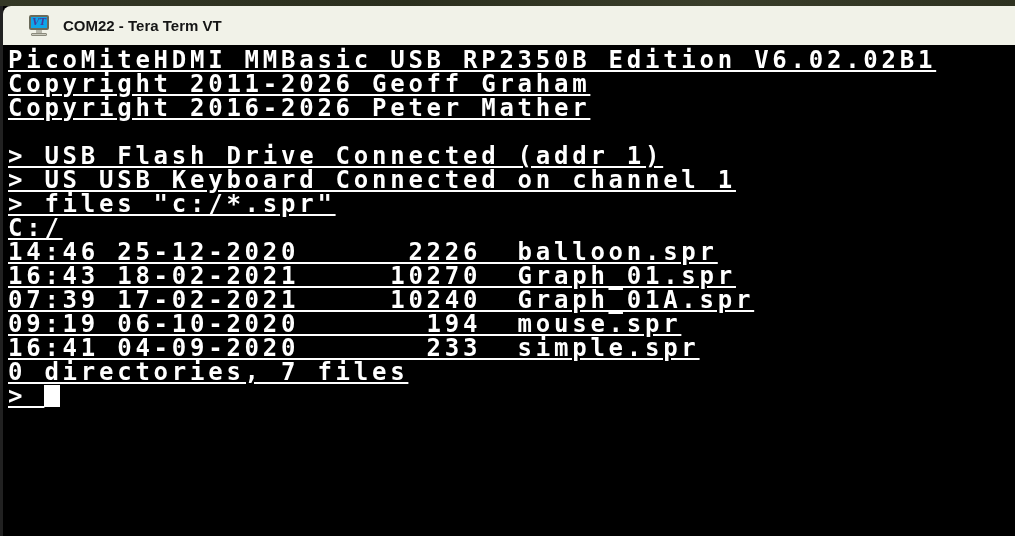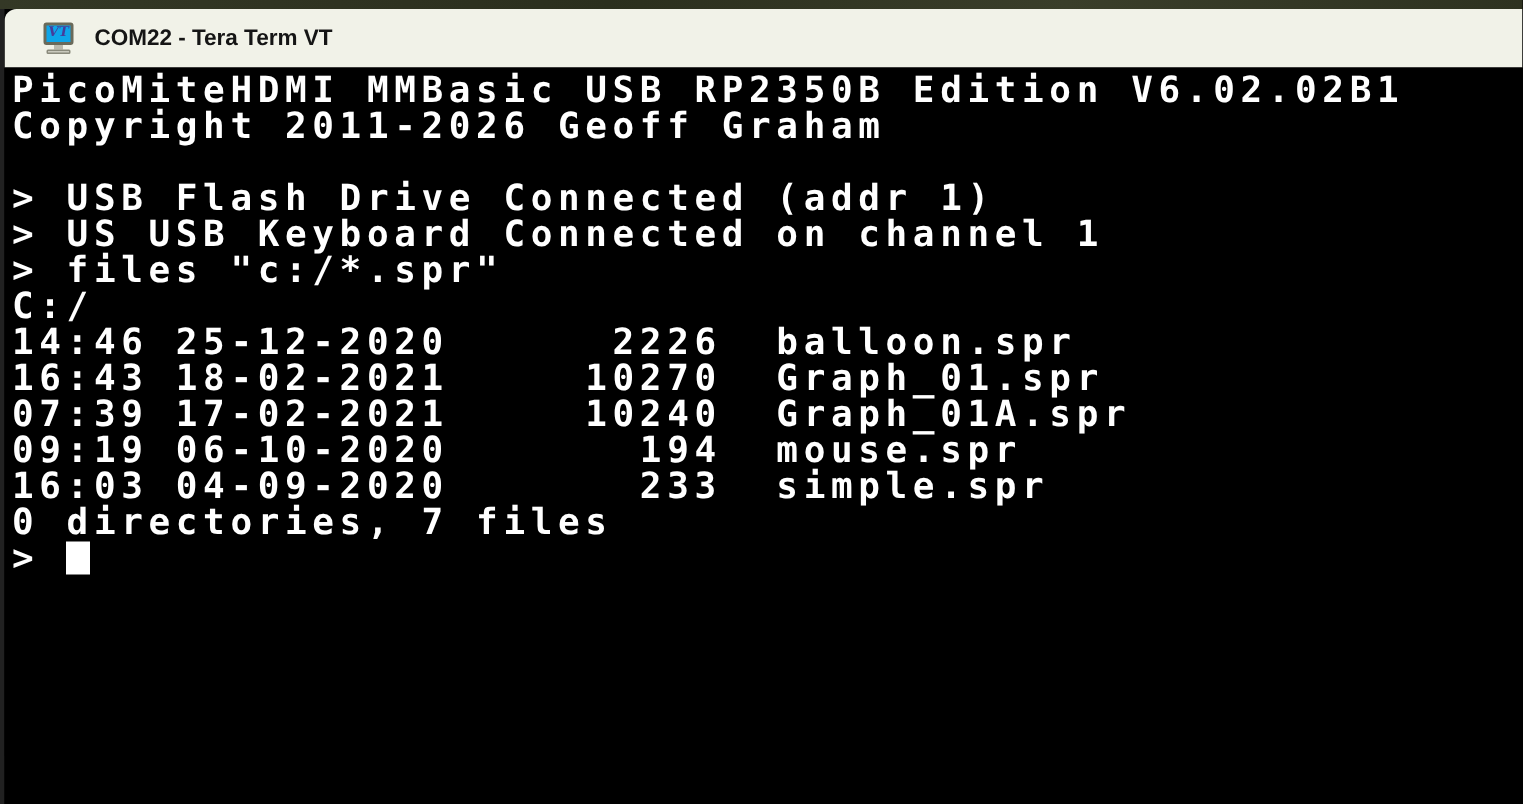--- a/index.html
+++ b/index.html
@@ -74,20 +74,21 @@
     height: 459px;
     background: #000;
     color: #fff;
     padding: 3px 0 0 5px;
     font-family: "DejaVu Sans Mono", monospace;
     font-size: 24px;
     font-weight: bold;
     line-height: 24px;
     letter-spacing: 3.75px;
     overflow: hidden;
+    text-decoration: underline;
   }
   .term-line { height: 24px; white-space: pre; }
   .cursor-block {
     display: inline-block;
     width: 16px; height: 22px;
     background: #fff;
     vertical-align: -3px;
   }
 </style>
 </head>
@@ -104,27 +105,28 @@
       <div class="neck"></div>
       <div class="base"></div>
     </div>
     <div class="title-text">COM22 - Tera Term VT</div>
   </div>
 
 
   <div class="terminal" style="background: rgb(0, 0, 0); color: rgb(255, 255, 255);">
       <div class="term-line">PicoMiteHDMI MMBasic USB RP2350B Edition V6.02.02B1</div>
       <div class="term-line">Copyright 2011-2026 Geoff Graham</div>
+      <div class="term-line">Copyright 2016-2026 Peter Mather</div>
       <div class="term-line"></div>
       <div class="term-line">&gt; USB Flash Drive Connected (addr 1)</div>
       <div class="term-line">&gt; US USB Keyboard Connected on channel 1</div>
       <div class="term-line">&gt; files "c:/*.spr"</div>
       <div class="term-line">C:/</div>
       <div class="term-line">14:46 25-12-2020      2226  balloon.spr</div>
       <div class="term-line">16:43 18-02-2021     10270  Graph_01.spr</div>
       <div class="term-line">07:39 17-02-2021     10240  Graph_01A.spr</div>
       <div class="term-line">09:19 06-10-2020       194  mouse.spr</div>
-      <div class="term-line">16:03 04-09-2020       233  simple.spr</div>
+      <div class="term-line">16:41 04-09-2020       233  simple.spr</div>
       <div class="term-line">0 directories, 7 files</div>
       <div class="term-line">&gt; <span class="cursor-block"></span></div>
     </div>
 
 </div>
 
 </body></html>

